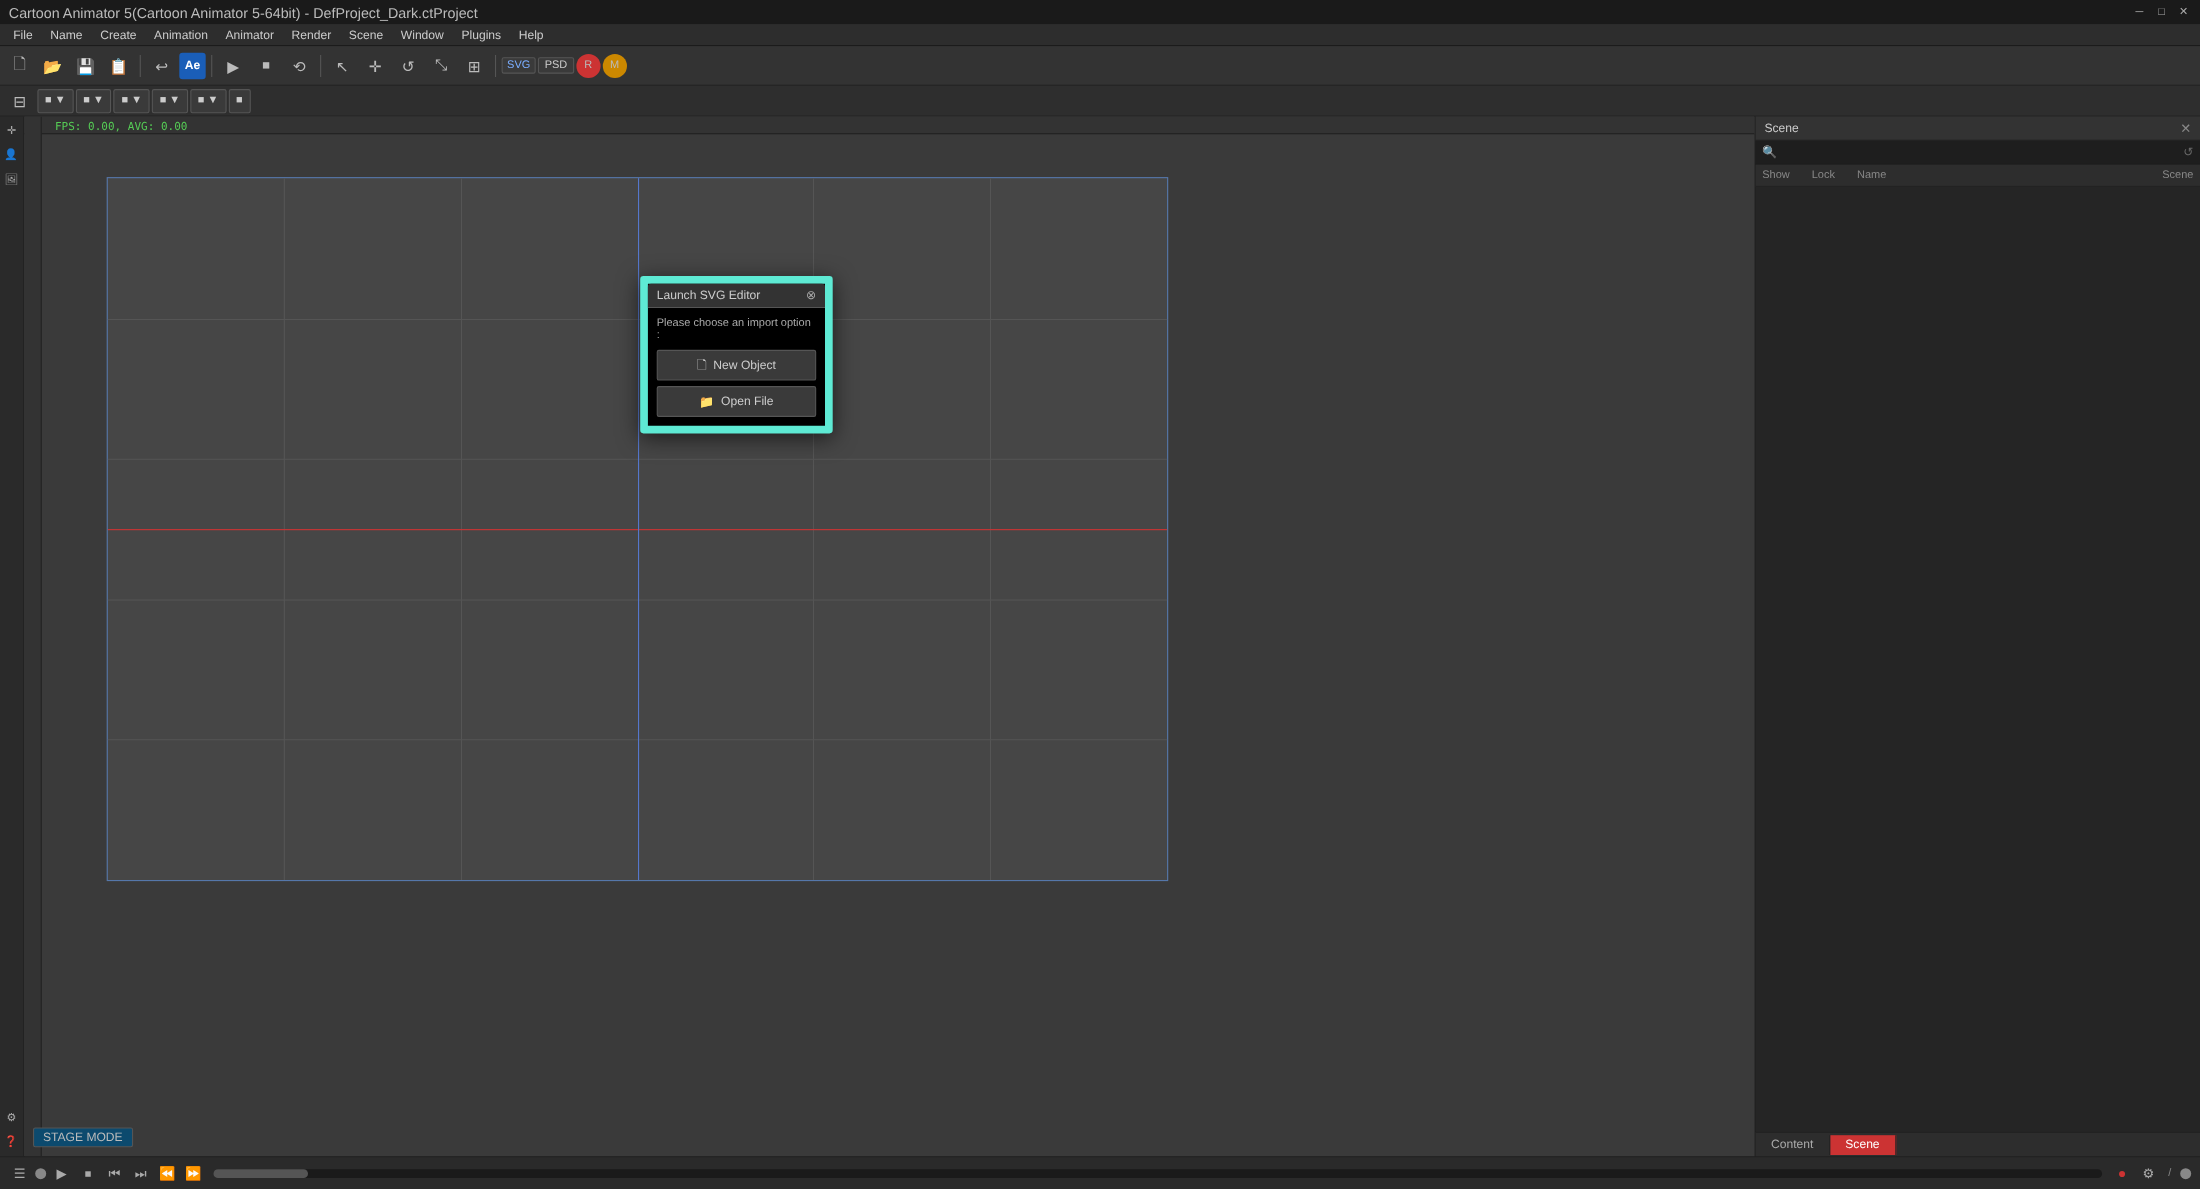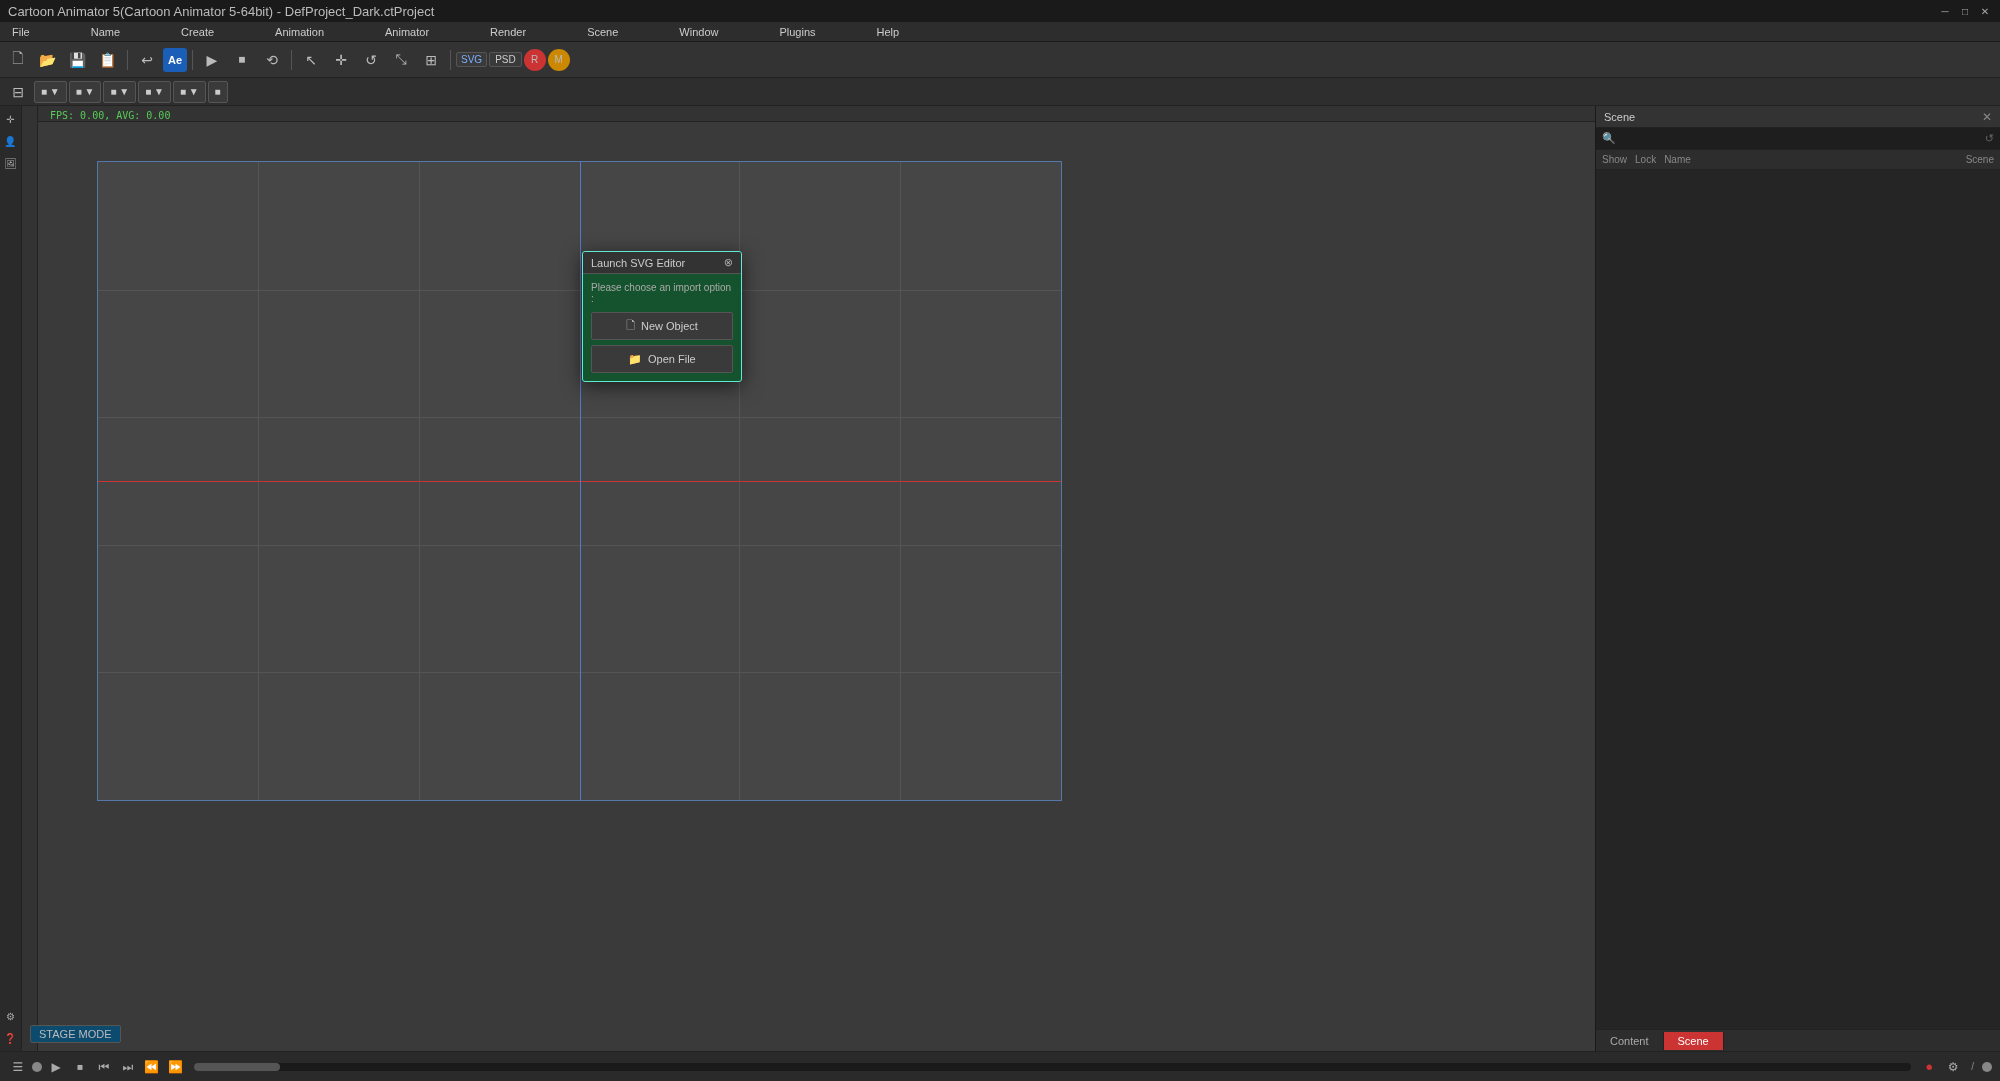--- a/index.html
+++ b/index.html
@@ -45,21 +45,20 @@
 
     
     #menu-bar {
       width: 100%;
       height: 20px;
       background: #2d2d2d;
       display: flex;
       align-items: center;
       padding: 0 4px;
       border-bottom: 1px solid #1a1a1a;
-      gap: 45px;
     }
     .menu-item {
       padding: 2px 8px;
       font-size: 11px;
       color: #ccc;
       cursor: pointer;
     }
 
     
     #main-toolbar {
@@ -254,23 +253,23 @@
       position: absolute;
       top: 0; left: 0; right: 0; bottom: 0;
       pointer-events: none;
     }
 
     
     #svg-dialog {
       position: absolute;
       top: 145px;
       left: 560px;
-      width: 160px;
-      background: #14532d;
-      border: 1px solid #5eead4;
+      width: 175px;
+      background: #000000;
+      border: 7px solid #5eead4;
       border-radius: 3px;
       pointer-events: all;
       box-shadow: 0 4px 20px rgba(0,0,0,0.6);
     }
     #svg-dialog-header {
       background: #333;
       padding: 4px 8px;
       display: flex;
       align-items: center;
       justify-content: space-between;
@@ -349,21 +348,21 @@
       font-size: 11px;
       outline: none;
     }
     #scene-columns {
       height: 20px;
       background: #2d2d2d;
       display: flex;
       align-items: center;
       padding: 0 6px;
       border-bottom: 1px solid #222;
-      gap: 8px;
+      gap: 20px;
     }
     .col-header {
       font-size: 10px;
       color: #888;
     }
     #scene-content {
       flex: 1;
       background: #252525;
     }
 

